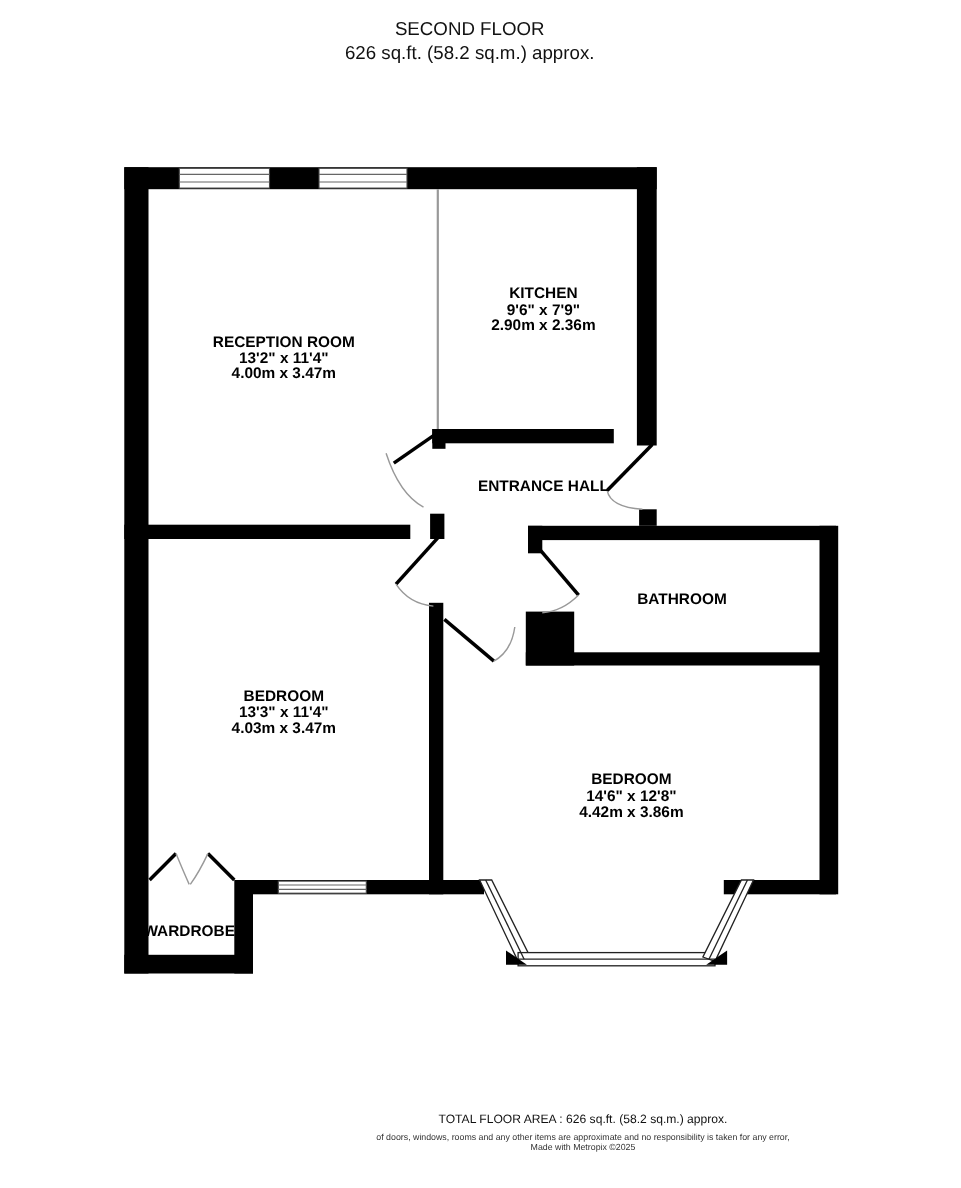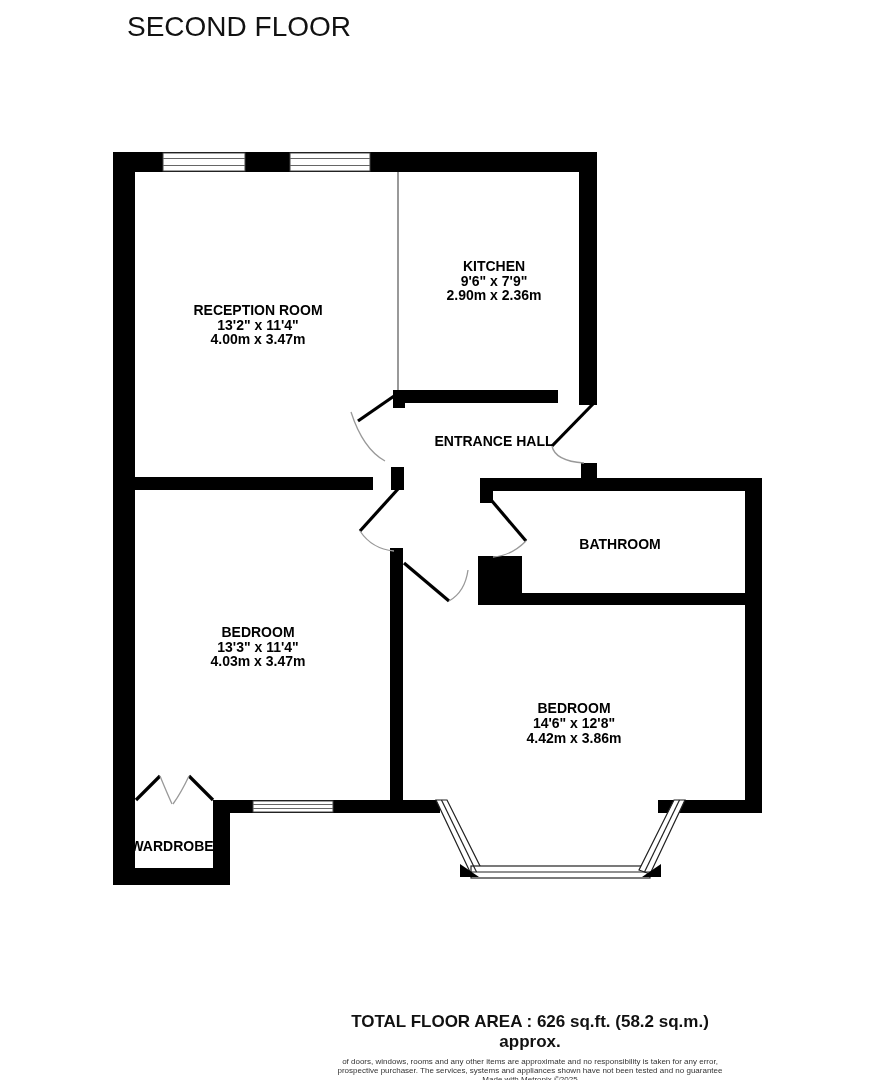--- a/index.html
+++ b/index.html
@@ -1,34 +1,35 @@
 <!DOCTYPE html>
 <html><head>
 <meta charset="utf-8">
 <style>
   html,body{margin:0;padding:0;background:#fff;}
   .page{position:relative;width:874px;height:1080px;background:#fff;overflow:hidden;
         font-family:"Liberation Sans",sans-serif;color:#000;}
-  .title{position:absolute;left:127px;top:16px;width:600px;text-align:left;
-         font-size:28px;line-height:22px;color:#111;}
+  .title{position:absolute;left:127px;top:16px;width:600px;text-align:center;
+         font-size:17px;line-height:22px;color:#111;}
   svg{position:absolute;left:0;top:0;}
   .lbl text{font-family:"Liberation Sans",sans-serif;font-weight:bold;font-size:14px;
             fill:#000;text-anchor:middle;}
   .footer{position:absolute;left:320px;top:1012px;width:420px;text-align:center;}
-  .footer .total{font-size:17px;color:#111;margin-bottom:5px;font-weight:bold;}
+  .footer .total{font-size:11px;color:#111;margin-bottom:5px;}
   .footer .disc{font-size:8px;line-height:9px;color:#333;}
   .footer .credit{font-size:8px;line-height:9px;color:#333;}
 </style>
 </head>
 <body>
 
 <div class="page">
 
   <div class="title">
     <div>SECOND FLOOR</div>
+    <div>626 sq.ft. (58.2 sq.m.) approx.</div>
   </div>
 
   <svg width="874" height="1080" viewBox="0 0 874 1080">
 
     <g fill="#000">
       <rect x="113" y="152" width="484" height="20"></rect>
       <rect x="113" y="152" width="22" height="733"></rect>
       <rect x="579" y="152" width="18" height="253"></rect>
       <rect x="393" y="390" width="165" height="13"></rect>
       <rect x="393" y="390" width="12" height="18"></rect>
@@ -128,17 +129,16 @@
       <text x="574" y="728">14'6" x 12'8"</text>
       <text x="574" y="743">4.42m x 3.86m</text>
 
       <text x="172" y="851">WARDROBE</text>
     </g>
   </svg>
 
   <div class="footer">
     <div class="total">TOTAL FLOOR AREA : 626 sq.ft. (58.2 sq.m.) approx.</div>
     <div class="disc">of doors, windows, rooms and any other items are approximate and no responsibility is taken for any error,</div>
-    <div class="disc">prospective purchaser. The services, systems and appliances shown have not been tested and no guarantee</div>
     <div class="credit">Made with Metropix ©2025</div>
   </div>
 
 </div>
 
 </body></html>

